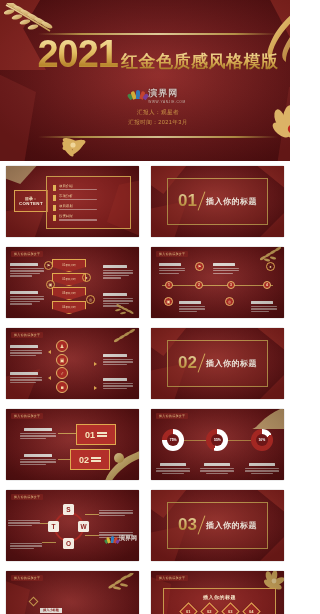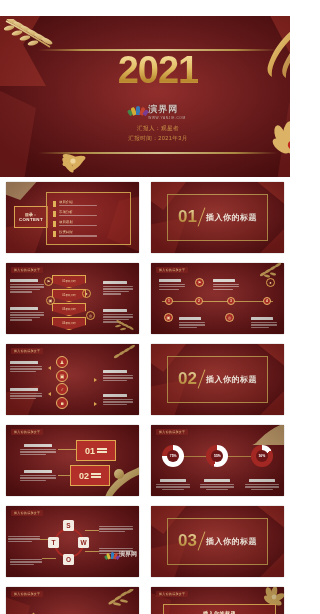--- a/index.html
+++ b/index.html
@@ -7,21 +7,21 @@
     font-family:"Liberation Sans","DejaVu Sans",sans-serif; }
 
   .page { width:290px; height:614px; background:#fff; position:relative; }
 
   
   .slide { position:relative; overflow:hidden; background:#6d1617; }
   .slide::after{ content:""; position:absolute; inset:0; pointer-events:none;
      background:radial-gradient(ellipse at 50% 45%, rgba(255,255,255,.07), rgba(0,0,0,.22) 85%); }
 
   
-  .hero { width:316px; height:161px; background:#14532d;margin-top:16px; }
+  .hero { width:316px; height:161px; background:#14532d; }
   .hero-bg{ position:absolute; inset:0;
      background:
        radial-gradient(ellipse at 50% 48%, #8a1f1d 0%, #6d1516 55%, #560f11 100%); }
   .hero-poly{ position:absolute; background:#8e2220; opacity:.85; }
   .pl{ left:-14px; top:-10px; width:60px; height:80px;
        clip-path:polygon(0 0,100% 0,62% 48%,100% 100%,0 100%); background:#9c2a25; }
   .pl2{ left:-10px; top:70px; width:46px; height:100px;
        clip-path:polygon(0 0,100% 22%,72% 100%,0 100%); background:#83201e; }
   .pr{ right:-12px; top:-8px; width:62px; height:86px;
        clip-path:polygon(0 0,100% 0,100% 100%,38% 52%); background:#9c2a25; }
@@ -192,20 +192,21 @@
       </g>
       <circle cx="26" cy="26" r="4.2" fill="#c0271f"></circle>
     </svg>
 
     <div class="hero-rule top"></div>
     <div class="hero-rule bot"></div>
 
     <div class="hero-inner">
       <div class="hero-titlerow">
         <span class="hero-year">2021</span>
+        <span class="hero-sub">红金色质感风格模版</span>
       </div>
 
       <div class="wm">
         <span class="wm-fan">
           <i style="left:0;height:6px;background:#3f8f4a;transform:rotate(-38deg);transform-origin:bottom;"></i>
           <i style="left:3px;height:8px;background:#d9b93a;transform:rotate(-20deg);transform-origin:bottom;"></i>
           <i style="left:6px;height:9px;background:#2f7fc0;"></i>
           <i style="left:9px;height:8px;background:#c9462f;transform:rotate(20deg);transform-origin:bottom;"></i>
           <i style="left:12px;height:6px;background:#7a3f9d;transform:rotate(38deg);transform-origin:bottom;"></i>
         </span>

